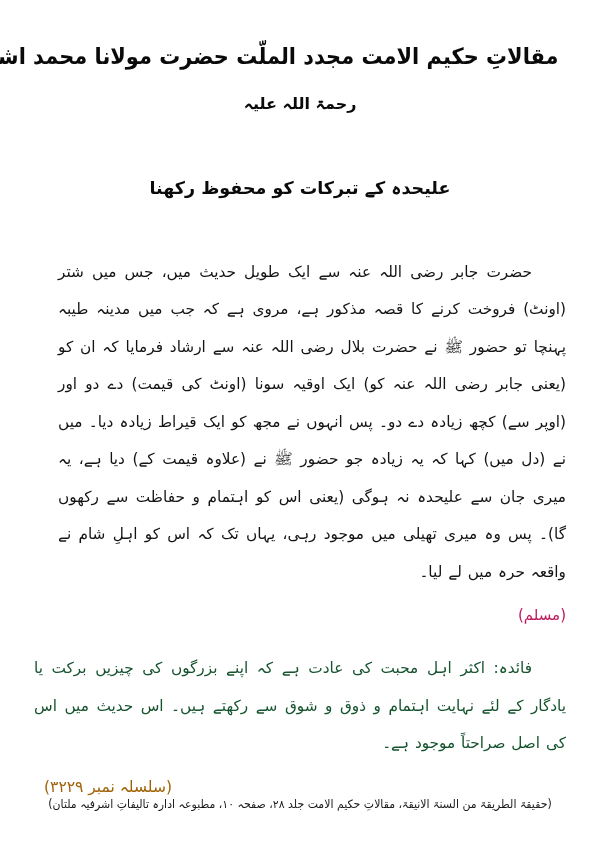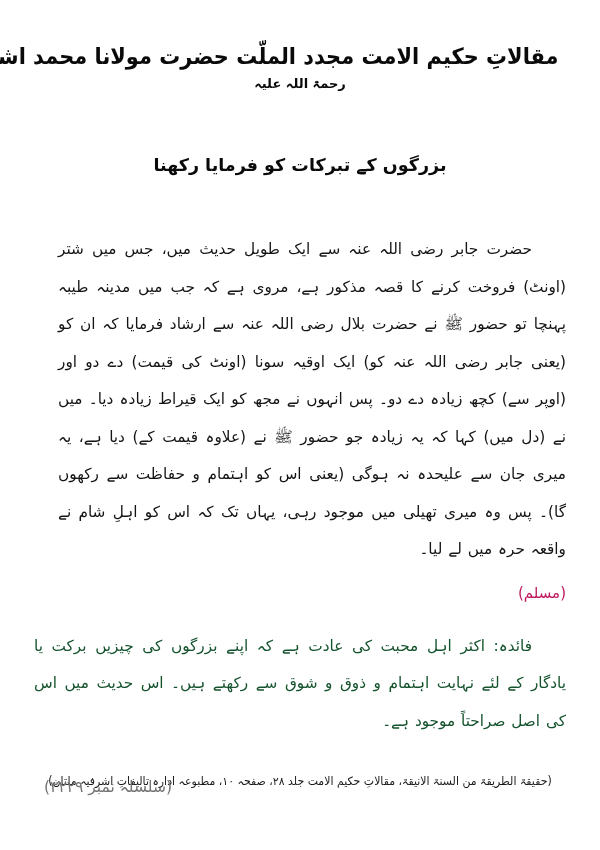--- a/index.html
+++ b/index.html
@@ -41,24 +41,25 @@
     color: #0a0a0a;
     direction: rtl;
     margin: 0 22px;
     white-space: nowrap;
     transform: scaleX(0.93);
   }
 
   .doc-title-honorific {
     font-family: "DejaVu Sans", "Liberation Sans", sans-serif;
     font-weight: 700;
-    font-size: 13px;
+    font-size: 16px;
     line-height: 1.5;
     color: #0a0a0a;
     direction: rtl;
+    margin-top: 18px;
   }
 
   
   .section-heading {
     text-align: center;
     font-family: "DejaVu Sans", "Liberation Sans", sans-serif;
     font-weight: 700;
     font-size: 17.5px;
     color: #0a0a0a;
     direction: rtl;
@@ -119,35 +120,35 @@
     transform: scaleX(0.96);
   }
 
   
   .serial-number {
     position: absolute;
     left: 44px;
     top: 778px;
     font-family: "DejaVu Sans", "Liberation Sans", sans-serif;
     font-size: 15.5px;
-    color: #737373;
+    color: #a16207;
     direction: rtl;
   }
 </style>
 </head>
 <body>
 
 <div class="page">
 
   <div class="title-block">
     <div class="doc-title">مقالاتِ حکیم الامت مجدد الملّت حضرت مولانا محمد اشرف علی تھانوی</div>
     <div class="doc-title-honorific">رحمۃ اللہ علیہ</div>
   </div>
 
-  <div class="section-heading">بزرگوں کے تبرکات کو فرمایا رکھنا</div>
+  <div class="section-heading">علیحدہ کے تبرکات کو محفوظ رکھنا</div>
 
   <div class="body-wrap">
 
     <p class="body-paragraph">حضرت جابر رضی اللہ عنہ سے ایک طویل حدیث میں، جس میں شتر (اونٹ) فروخت کرنے کا قصہ مذکور ہے، مروی ہے کہ جب میں مدینہ طیبہ پہنچا تو حضور ﷺ نے حضرت بلال رضی اللہ عنہ سے ارشاد فرمایا کہ ان کو (یعنی جابر رضی اللہ عنہ کو) ایک اوقیہ سونا (اونٹ کی قیمت) دے دو اور (اوپر سے) کچھ زیادہ دے دو۔ پس انہوں نے مجھ کو ایک قیراط زیادہ دیا۔ میں نے (دل میں) کہا کہ یہ زیادہ جو حضور ﷺ نے (علاوہ قیمت کے) دیا ہے، یہ میری جان سے علیحدہ نہ ہوگی (یعنی اس کو اہتمام و حفاظت سے رکھوں گا)۔ پس وہ میری تھیلی میں موجود رہی، یہاں تک کہ اس کو اہلِ شام نے واقعہ حرہ میں لے لیا۔</p>
 
     <div class="source-line">(مسلم)</div>
 
     <p class="benefit-paragraph">فائدہ: اکثر اہل محبت کی عادت ہے کہ اپنے بزرگوں کی چیزیں برکت یا یادگار کے لئے نہایت اہتمام و ذوق و شوق سے رکھتے ہیں۔ اس حدیث میں اس کی اصل صراحتاً موجود ہے۔</p>
 
     <div class="citation">(حقیقۃ الطریقۃ من السنۃ الانیقۃ، مقالاتِ حکیم الامت جلد ۲۸، صفحہ ۱۰، مطبوعہ ادارہ تالیفاتِ اشرفیہ ملتان)</div>

